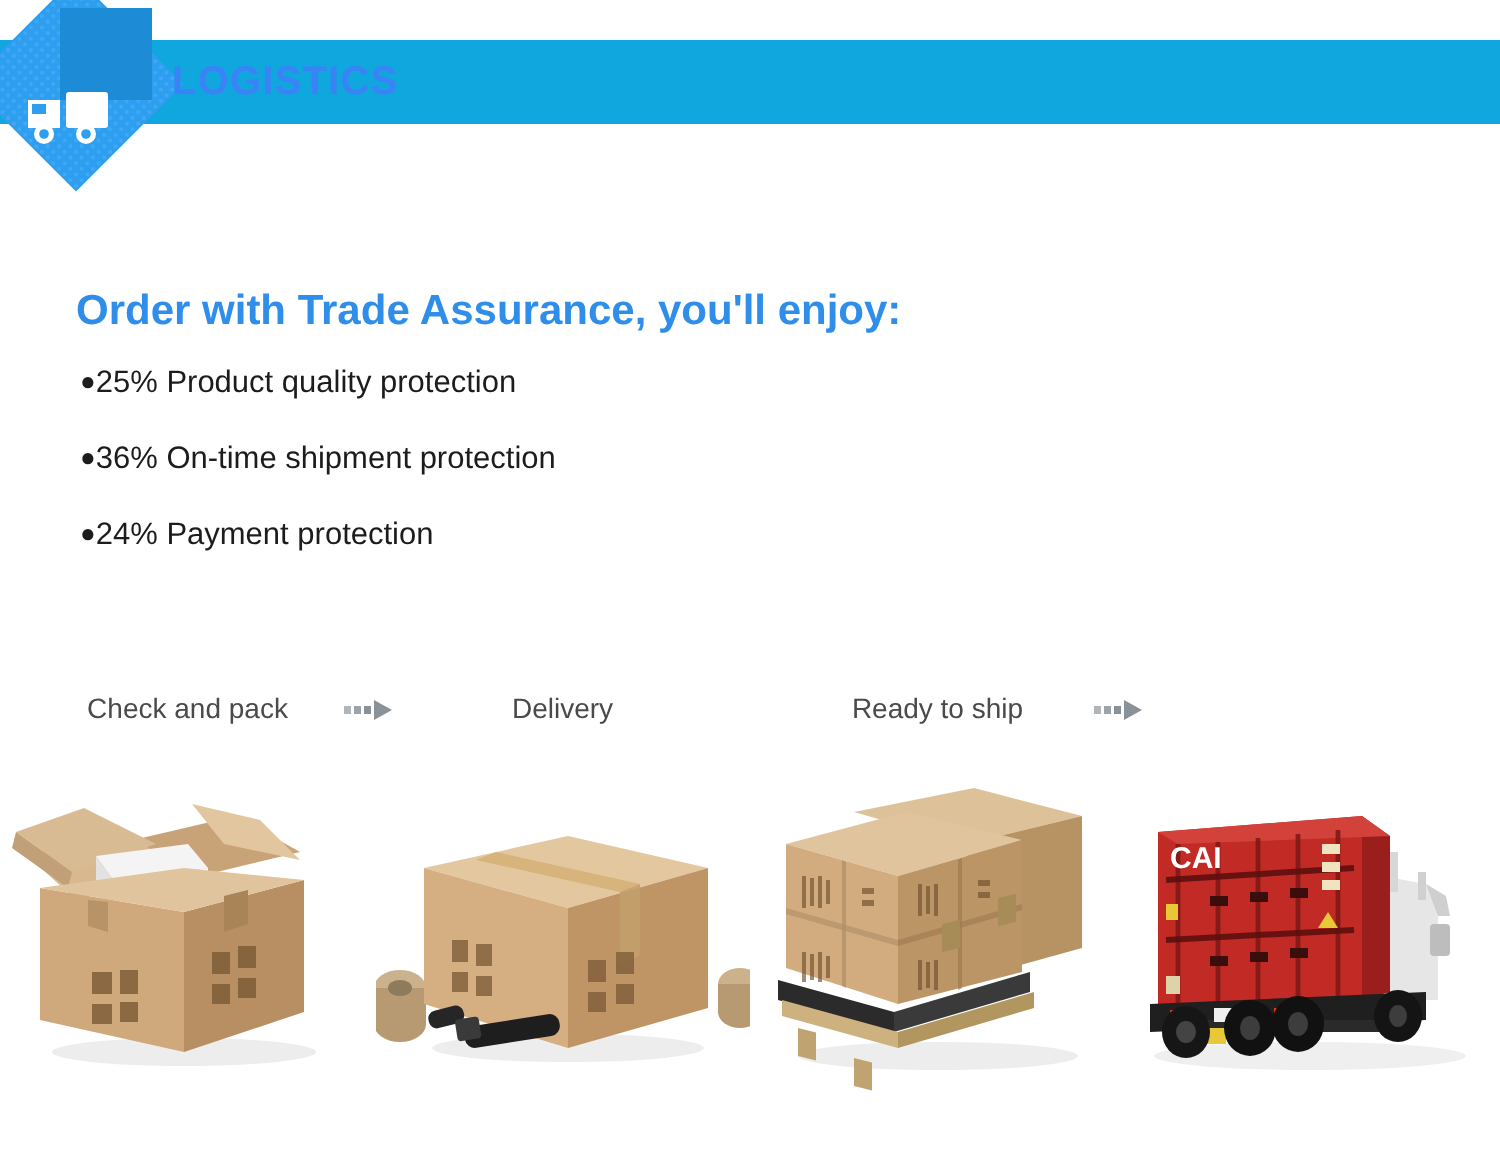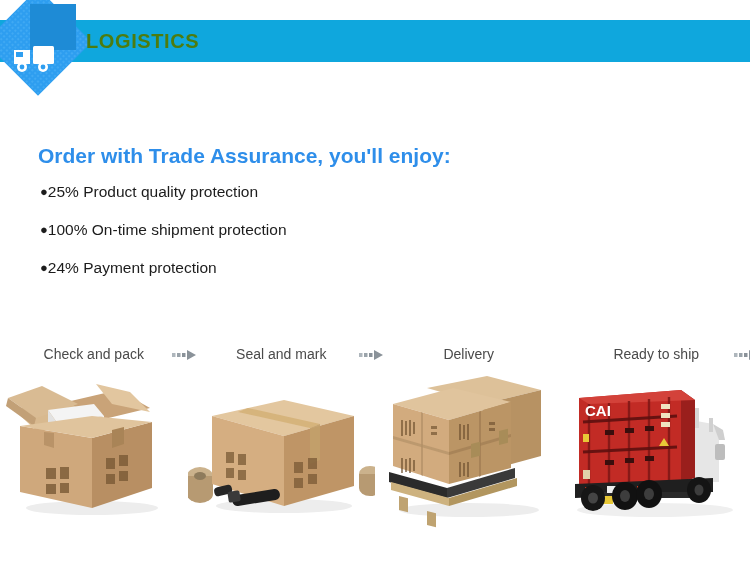--- a/index.html
+++ b/index.html
@@ -29,21 +29,21 @@
   }
   .banner-title {
     position: absolute;
     left: 86px;
     top: 20px;
     height: 52px;
     line-height: 42px;
     font-size: 20px;
     font-weight: bold;
     letter-spacing: 0.6px;
-    color: #4d7c0f;
+    color: #3b82f6;
     z-index: 4;
     white-space: nowrap;
   }
   .diamond {
     position: absolute;
     left: 0px;
     top: 4px;
     width: 76px;
     height: 76px;
     transform: rotate(45deg);
@@ -134,21 +134,21 @@
     right: -16px;
     top: 2px;
     width: 32px;
     height: 14px;
   }
 
   
   .photos {
     position: absolute;
     left: 0;
-    top: 360px;
+    top: 378px;
     width: 750px;
     height: 170px;
     display: flex;
     text-align: right;
   }
   .photo-cell {
     width: 187.5px;
     height: 170px;
     position: relative;
   }
@@ -177,45 +177,36 @@
     <circle cx="31" cy="23" r="5" fill="#ffffff"></circle>
     <circle cx="31" cy="23" r="2.4" fill="#2E9EF0"></circle>
   </svg>
 
   <div class="banner-title">LOGISTICS</div>
 
   <div class="headline">Order with Trade Assurance, you'll enjoy:</div>
 
   <div class="bullets">
     <div class="bullet"><span class="dot">●</span><span>25% Product quality protection</span></div>
-    <div class="bullet"><span class="dot">●</span><span>100% On-time shipment protection</span></div>
+    <div class="bullet"><span class="dot">●</span><span>36% On-time shipment protection</span></div>
     <div class="bullet"><span class="dot">●</span><span>24% Payment protection</span></div>
   </div>
 
   <div class="steps">
 
     <div class="step-cell">
       <span class="step-label">Check and pack</span>
       <svg class="step-arrow" viewBox="0 0 32 14">
         <rect x="0" y="5" width="3.5" height="4" fill="#aeb6bc"></rect>
         <rect x="5" y="5" width="3.5" height="4" fill="#9aa3aa"></rect>
         <rect x="10" y="5" width="3.5" height="4" fill="#8a9299"></rect>
         <path d="M15 2 L24 7 L15 12 Z" fill="#8a9299"></path>
       </svg>
     </div>
 
-    <div class="step-cell">
-      <span class="step-label">Seal and mark</span>
-      <svg class="step-arrow" viewBox="0 0 32 14">
-        <rect x="0" y="5" width="3.5" height="4" fill="#aeb6bc"></rect>
-        <rect x="5" y="5" width="3.5" height="4" fill="#9aa3aa"></rect>
-        <rect x="10" y="5" width="3.5" height="4" fill="#8a9299"></rect>
-        <path d="M15 2 L24 7 L15 12 Z" fill="#8a9299"></path>
-      </svg>
-    </div>
 
     <div class="step-cell">
       <span class="step-label">Delivery</span>
     </div>
 
     <div class="step-cell">
       <span class="step-label">Ready to ship</span>
       <svg class="step-arrow" viewBox="0 0 32 14">
         <rect x="0" y="5" width="3.5" height="4" fill="#aeb6bc"></rect>
         <rect x="5" y="5" width="3.5" height="4" fill="#9aa3aa"></rect>

